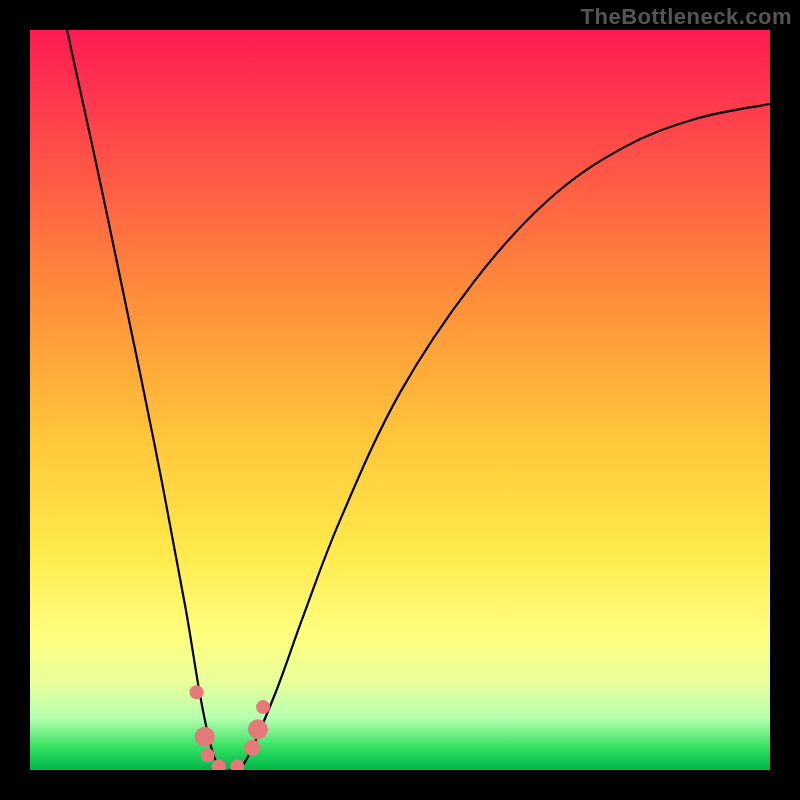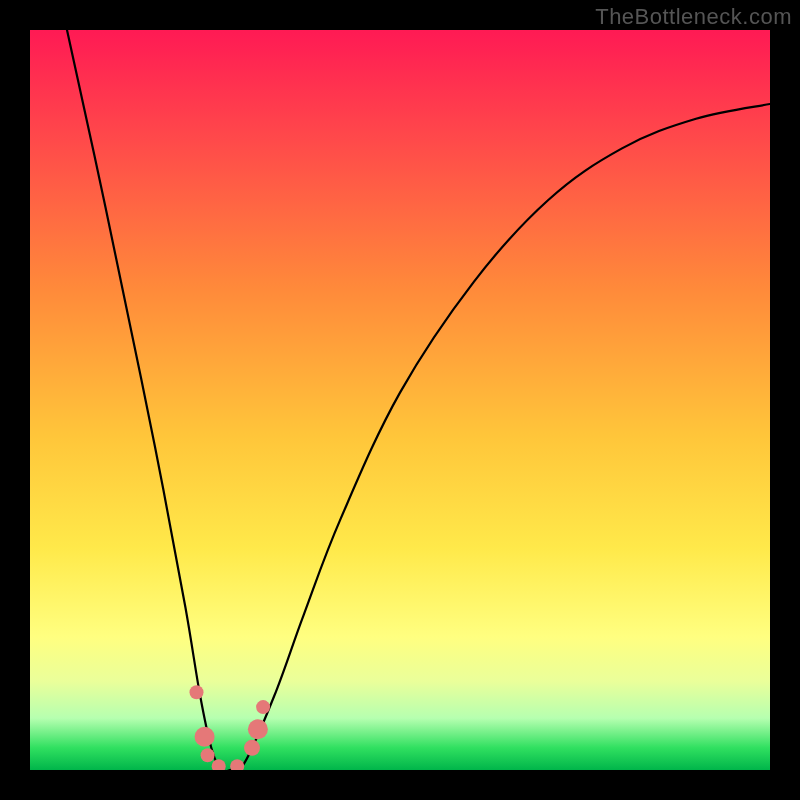--- a/index.html
+++ b/index.html
@@ -39,20 +39,21 @@
   }
   .watermark {
     position: absolute;
     top: 4px;
     right: 8px;
     color: #555;
     font-size: 22px;
     letter-spacing: 0.5px;
     z-index: 10;
     user-select: none;
+    font-weight: bold;
   }
   svg.curve {
     position: absolute;
     top: 0;
     left: 0;
     width: 740px;
     height: 740px;
   }
 </style>
 </head>

